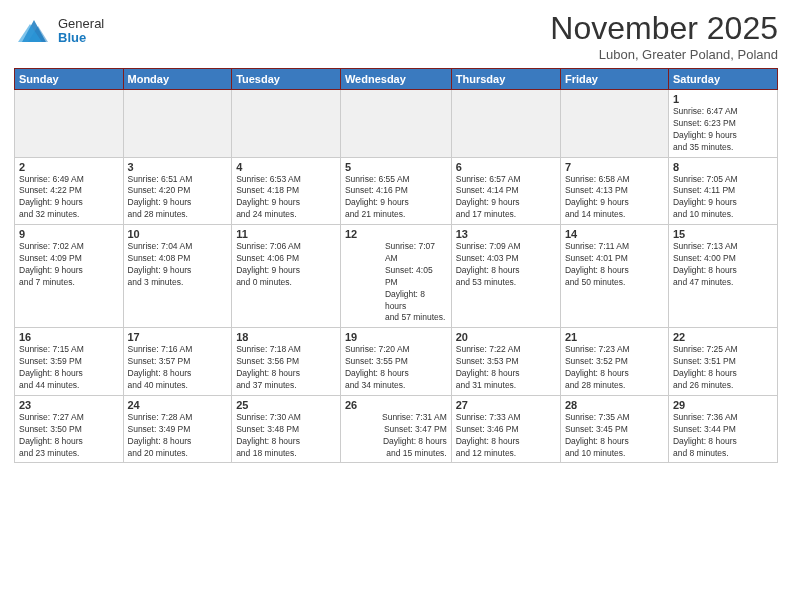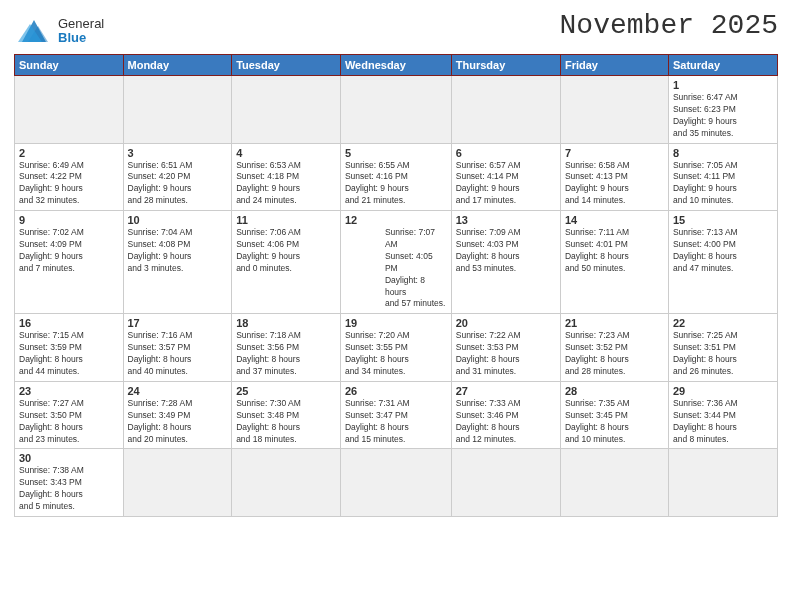--- a/index.html
+++ b/index.html
@@ -44,24 +44,23 @@
     }
     .logo-blue {
       font-size: 13px;
       color: #1a7abf;
       font-weight: bold;
     }
     .title-block {
       text-align: right;
     }
     .calendar-title {
-      font-size: 28px;
+      font-size: 32px;
       font-weight: normal;
       color: #333;
-      font-family: Liberation Mono, monospace;
     }
     .calendar-subtitle {
       font-size: 13px;
       color: #555;
     }
     .calendar {
       width: 100%;
       border-collapse: collapse;
       border: 1px solid #ccc;
     }
@@ -112,20 +111,21 @@
         <polygon points="14,28 24,12 34,28" fill="#1a7abf" opacity="0.5"></polygon>
         <polygon points="4,28 16,10 28,28" fill="#2a9de0" opacity="0.6"></polygon>
       </svg>
       <div class="logo-text">
         <span class="logo-general">General</span>
         <span class="logo-blue">Blue</span>
       </div>
     </div>
     <div class="title-block">
       <div class="calendar-title">November 2025</div>
+      <div class="calendar-subtitle">Lubon, Greater Poland, Poland</div>
     </div>
   </div>
 
   <table class="calendar">
     <thead>
       <tr>
         <th>Sunday</th>
         <th>Monday</th>
         <th>Tuesday</th>
         <th>Wednesday</th>
@@ -320,21 +320,21 @@
           </td>
           <td>
             <span class="day-number">25</span>
             <div class="day-info" style="white-space: pre-line;">Sunrise: 7:30 AM
 Sunset: 3:48 PM
 Daylight: 8 hours
 and 18 minutes.</div>
           </td>
           <td>
             <span class="day-number">26</span>
-            <div class="day-info" style="white-space: pre-line;">Sunrise: 7:31 AM
+            <div class="day-info" style="white-space: pre-line; text-align: right;">Sunrise: 7:31 AM
 Sunset: 3:47 PM
 Daylight: 8 hours
 and 15 minutes.</div>
           </td>
           <td>
             <span class="day-number">27</span>
             <div class="day-info" style="white-space: pre-line;">Sunrise: 7:33 AM
 Sunset: 3:46 PM
 Daylight: 8 hours
 and 12 minutes.</div>
@@ -346,31 +346,16 @@
 Daylight: 8 hours
 and 10 minutes.</div>
           </td>
           <td>
             <span class="day-number">29</span>
             <div class="day-info" style="white-space: pre-line;">Sunrise: 7:36 AM
 Sunset: 3:44 PM
 Daylight: 8 hours
 and 8 minutes.</div>
           </td>
-        </tr>
-        <tr>
-          <td>
-            <span class="day-number">30</span>
-            <div class="day-info" style="white-space: pre-line;">Sunrise: 7:38 AM
-Sunset: 3:43 PM
-Daylight: 8 hours
-and 5 minutes.</div>
-          </td>
-          <td class="shaded"></td>
-          <td class="shaded"></td>
-          <td class="shaded"></td>
-          <td class="shaded"></td>
-          <td class="shaded"></td>
-          <td class="shaded"></td>
         </tr>
       </tbody>
   </table>
 </div>
 
 </body></html>

